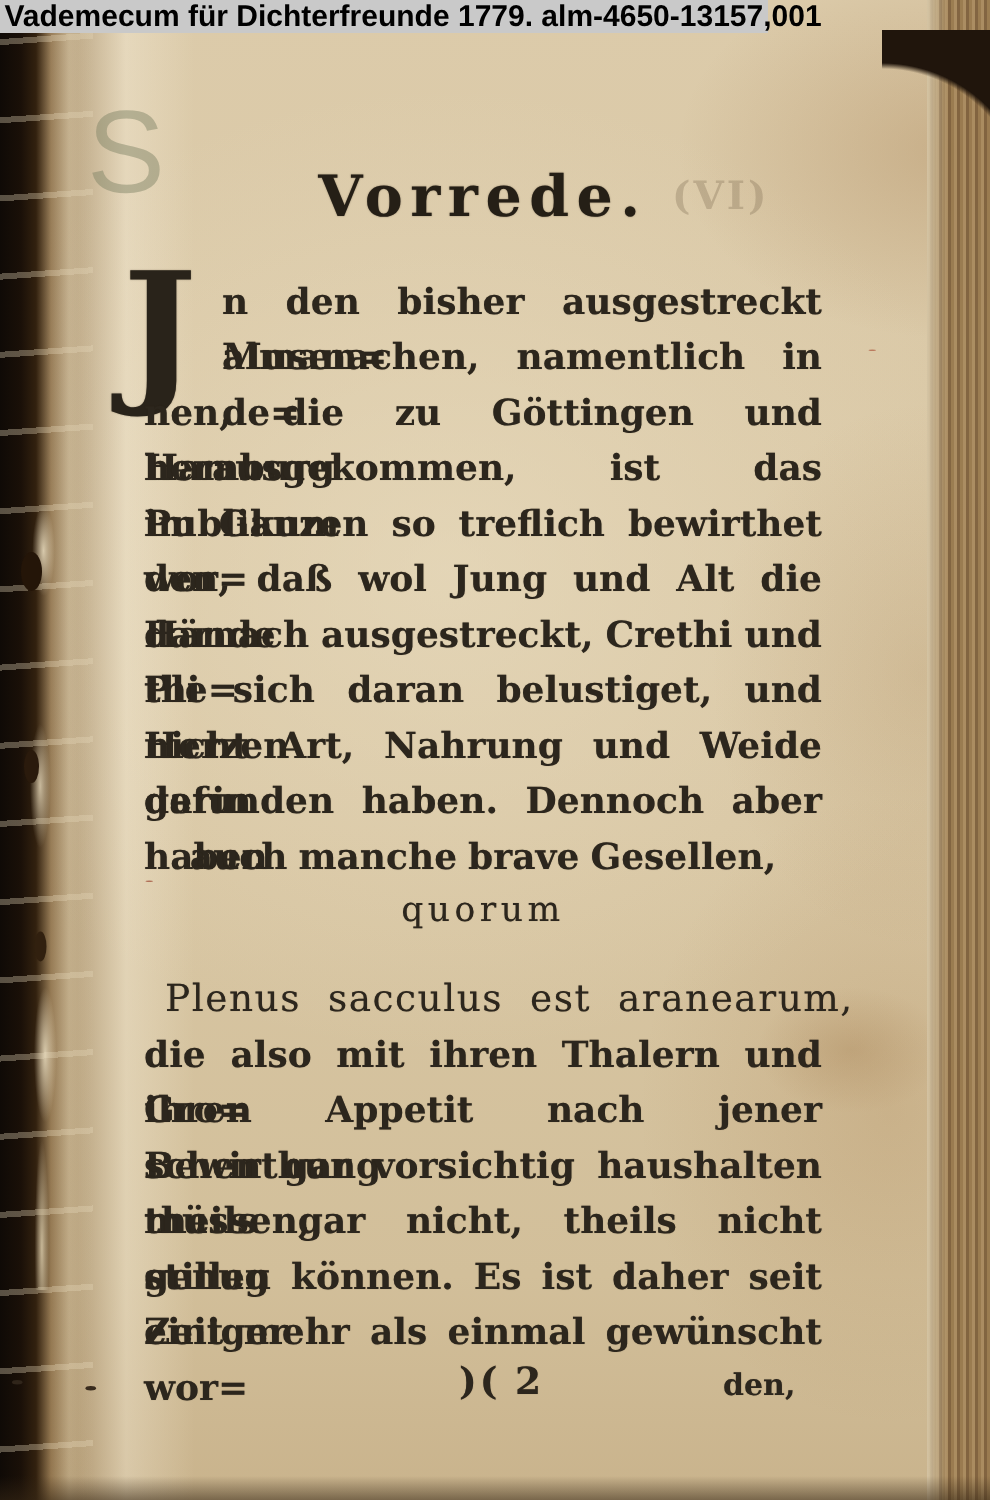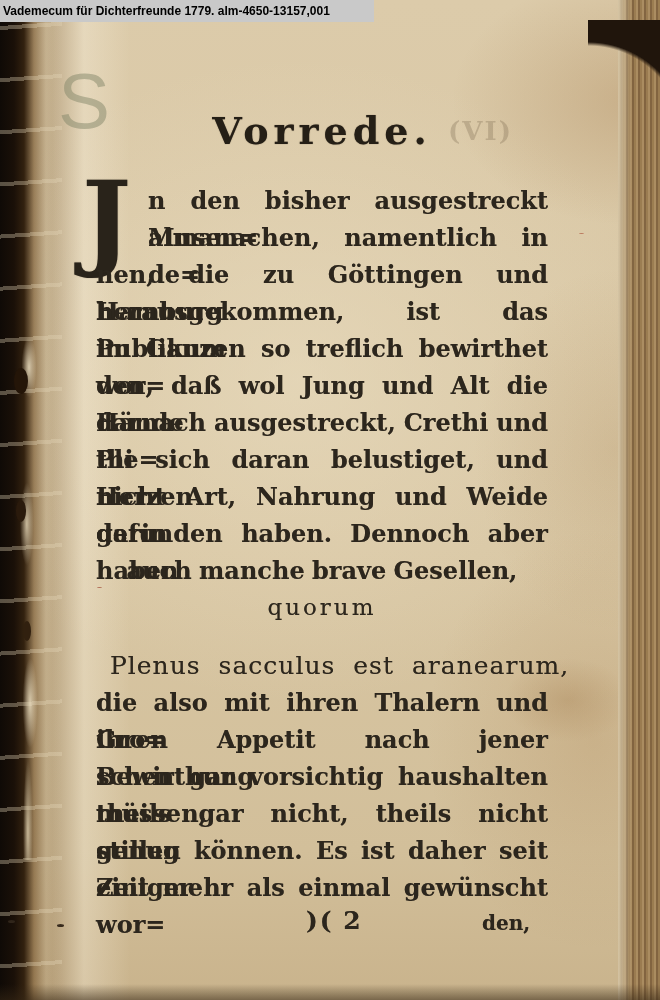--- a/index.html
+++ b/index.html
@@ -41,22 +41,22 @@
     opacity:.92;}
   .corner-tr{position:absolute;top:20px;right:0;width:72px;height:122px;
     background:radial-gradient(circle 100px at 0% 100%, rgba(0,0,0,0) 96px, #20150c 100px);}
   .edge-bottom{position:absolute;left:0;bottom:0;width:660px;height:16px;
     background:linear-gradient(180deg, rgba(60,44,24,0) 0%, rgba(55,40,22,.55) 100%);}
 
   .speck{position:absolute;left:8px;top:920px;width:7px;height:3px;border-radius:50%;background:#30251a;
     box-shadow:49px 4px 0 0 #382b1d, 88px -334px 0 -1px rgba(150,60,40,.65), 570px -688px 0 -1px rgba(165,70,45,.6);}
 
   
-  .header{position:absolute;left:0;top:0;width:374px;height:22px;background:#c9c9c9;
-    font-family:"Liberation Sans", sans-serif;font-weight:bold;font-size:12px;line-height:22px;
+  .header{position:absolute;left:0;top:0;width:512px;height:22px;background:#c9c9c9;
+    font-family:"Liberation Sans", sans-serif;font-weight:bold;font-size:20px;line-height:22px;
     color:#000;padding-left:3px;box-sizing:border-box;white-space:nowrap;}
 
   
   .stamp{position:absolute;left:58px;top:62px;font-family:"Liberation Sans", sans-serif;
     font-size:78px;line-height:1;color:rgba(128,132,103,.48);font-weight:400;}
   .bleed{position:absolute;left:448px;top:116px;font-size:26px;letter-spacing:2px;
     color:rgba(110,95,68,.28);font-weight:bold;}
 
   
   .ink{color:#2c261d;}

